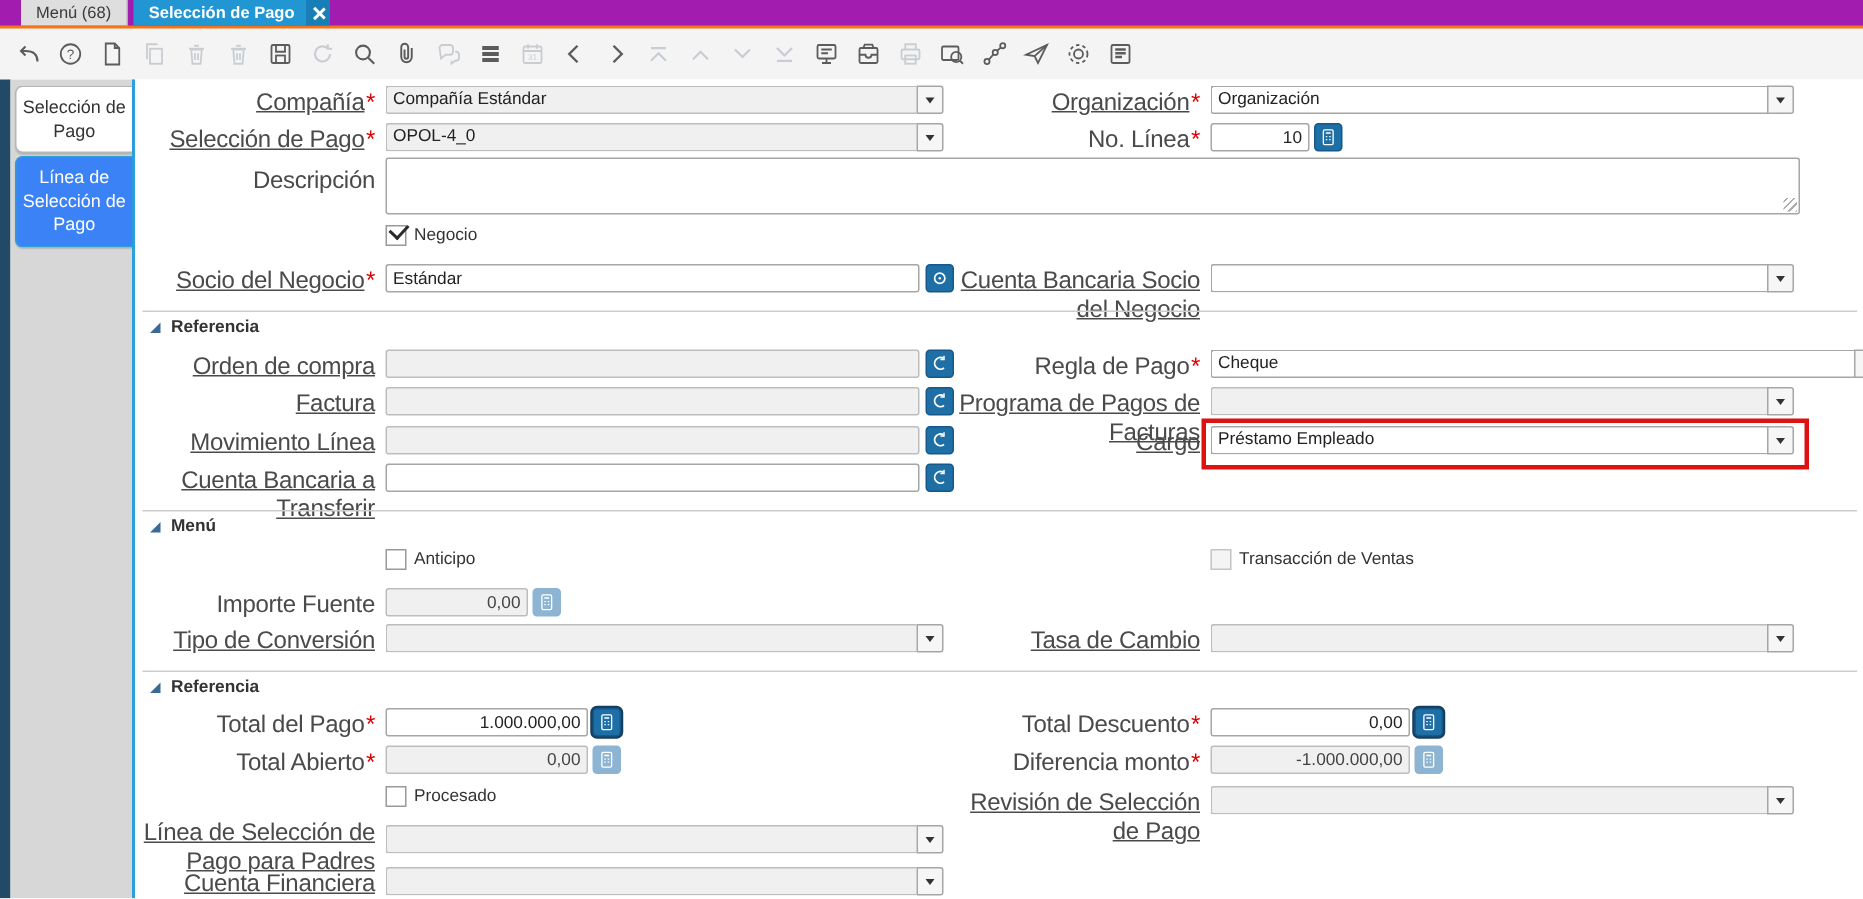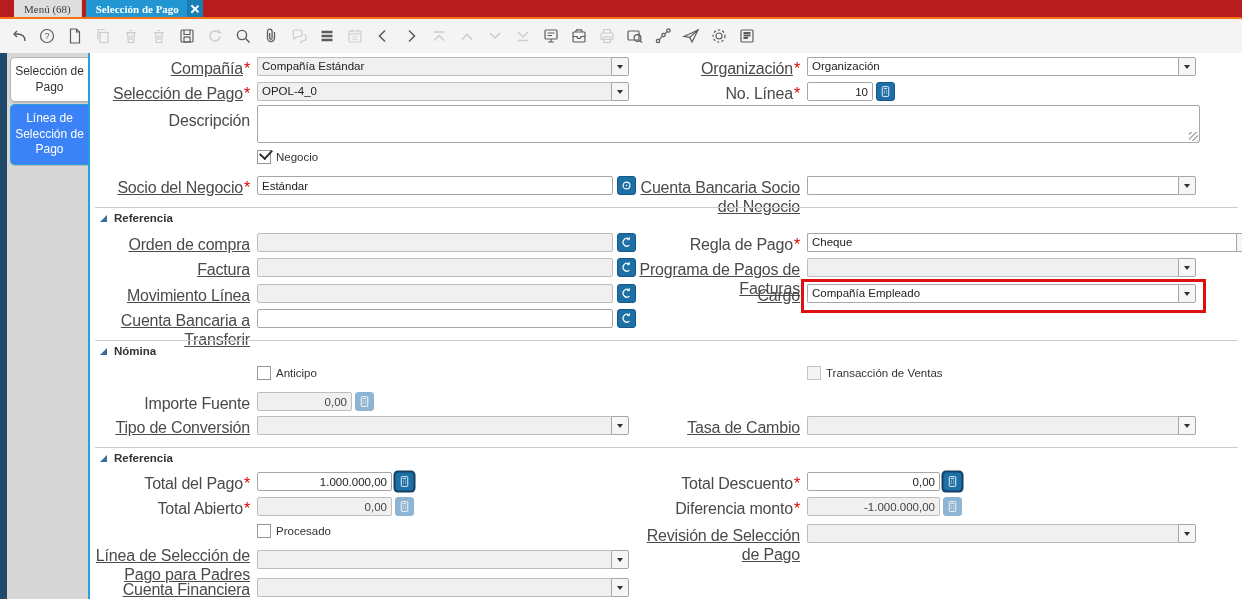--- a/index.html
+++ b/index.html
@@ -1,21 +1,21 @@
 <!DOCTYPE html>
 <html><head>
 <meta charset="utf-8">
 <style>
   html,body{margin:0;padding:0;background:#fff;}
   .screen{position:relative;width:1242px;height:599px;overflow:hidden;background:#fff;
           font-family:"Liberation Sans",sans-serif;font-size:11.5px;color:#333;}
 
   
-  .tabbar{position:absolute;left:0;top:0;right:0;height:17px;background:#b91c1c;
-          border-bottom:6px solid #f97316;display:flex;align-items:stretch;font-family:Liberation Serif, serif;}
+  .tabbar{position:absolute;left:0;top:0;right:0;height:17px;background:#a21caf;
+          border-bottom:6px solid #f97316;display:flex;align-items:stretch;}
   .wtab{display:flex;align-items:center;padding:0 10px;font-size:11px;color:#3a3a3a;
         background:#dedede;border-right:1px solid #c8c8c8;cursor:pointer;margin-left:14px;}
   .wtab.active{background:#2196d3;color:#fff;font-weight:bold;margin-left:4px;border-right:none;padding-right:6px;}
   .closebox{display:inline-flex;align-items:center;justify-content:center;width:16px;height:17px;
             background:#187fb6;margin-left:8px;margin-right:-6px;}
   .x{position:relative;width:9px;height:9px;display:inline-block;}
   .x::before,.x::after{content:"";position:absolute;left:4px;top:0;width:1.5px;height:10px;background:#fff;}
   .x::before{transform:rotate(45deg);} .x::after{transform:rotate(-45deg);}
 
   
@@ -363,38 +363,38 @@
       <div class="lbl lbl-l u" style="top:233px">Movimiento Línea</div>
       <input class="txt ro" style="left: 167px; top: 231px; width: 356px;" readonly="" value="">
       <span class="btn-blue" style="left:527px;top:231px">
           <svg viewBox="0 0 16 16" fill="none" stroke="#fff" stroke-width="1.5">
             <path d="M11 3.5a4.8 4.8 0 1 0 .5 8"></path>
             <path d="M11.5 1.5v3h-3" stroke-width="1.2"></path>
           </svg>
         </span>
       <div class="lbl lbl-r u" style="top:233px">Cargo</div>
       <div class="combo" style="left:717px;top:231px;width:389px">
-          <span class="ct">Compañía Empleado</span>
+          <span class="ct">Préstamo Empleado</span>
           <span class="ca"></span>
         </div>
       <div class="redbox" style="left:711px;top:226px;width:399px;height:28px"></div>
 
       <div class="lbl lbl-l u" style="top:258px">Cuenta Bancaria a Transferir</div>
       <input class="txt" style="left: 167px; top: 256px; width: 356px;" value="">
       <span class="btn-blue" style="left:527px;top:256px">
           <svg viewBox="0 0 16 16" fill="none" stroke="#fff" stroke-width="1.5">
             <path d="M11 3.5a4.8 4.8 0 1 0 .5 8"></path>
             <path d="M11.5 1.5v3h-3" stroke-width="1.2"></path>
           </svg>
         </span>
 
       <div class="sep" style="top:287px"></div>
       <div class="shdr" style="top:292px">
           <span class="tri"></span>
-          <span>Nómina</span>
+          <span>Menú</span>
         </div>
 
       <span class="checkbox" style="left:167px;top:313px"></span>
       <span class="cblabel" style="left:186px;top:314px">Anticipo</span>
       <span class="checkbox ro" style="left:717px;top:313px"></span>
       <span class="cblabel" style="left:736px;top:314px">Transacción de Ventas</span>
 
       <div class="lbl lbl-l" style="top:341px">Importe Fuente</div>
       <input class="txt ro num" style="left: 167px; top: 339px; width: 95px;" readonly="" value="0,00">
       <span class="btn-blue dis" style="left:265px;top:339px">

